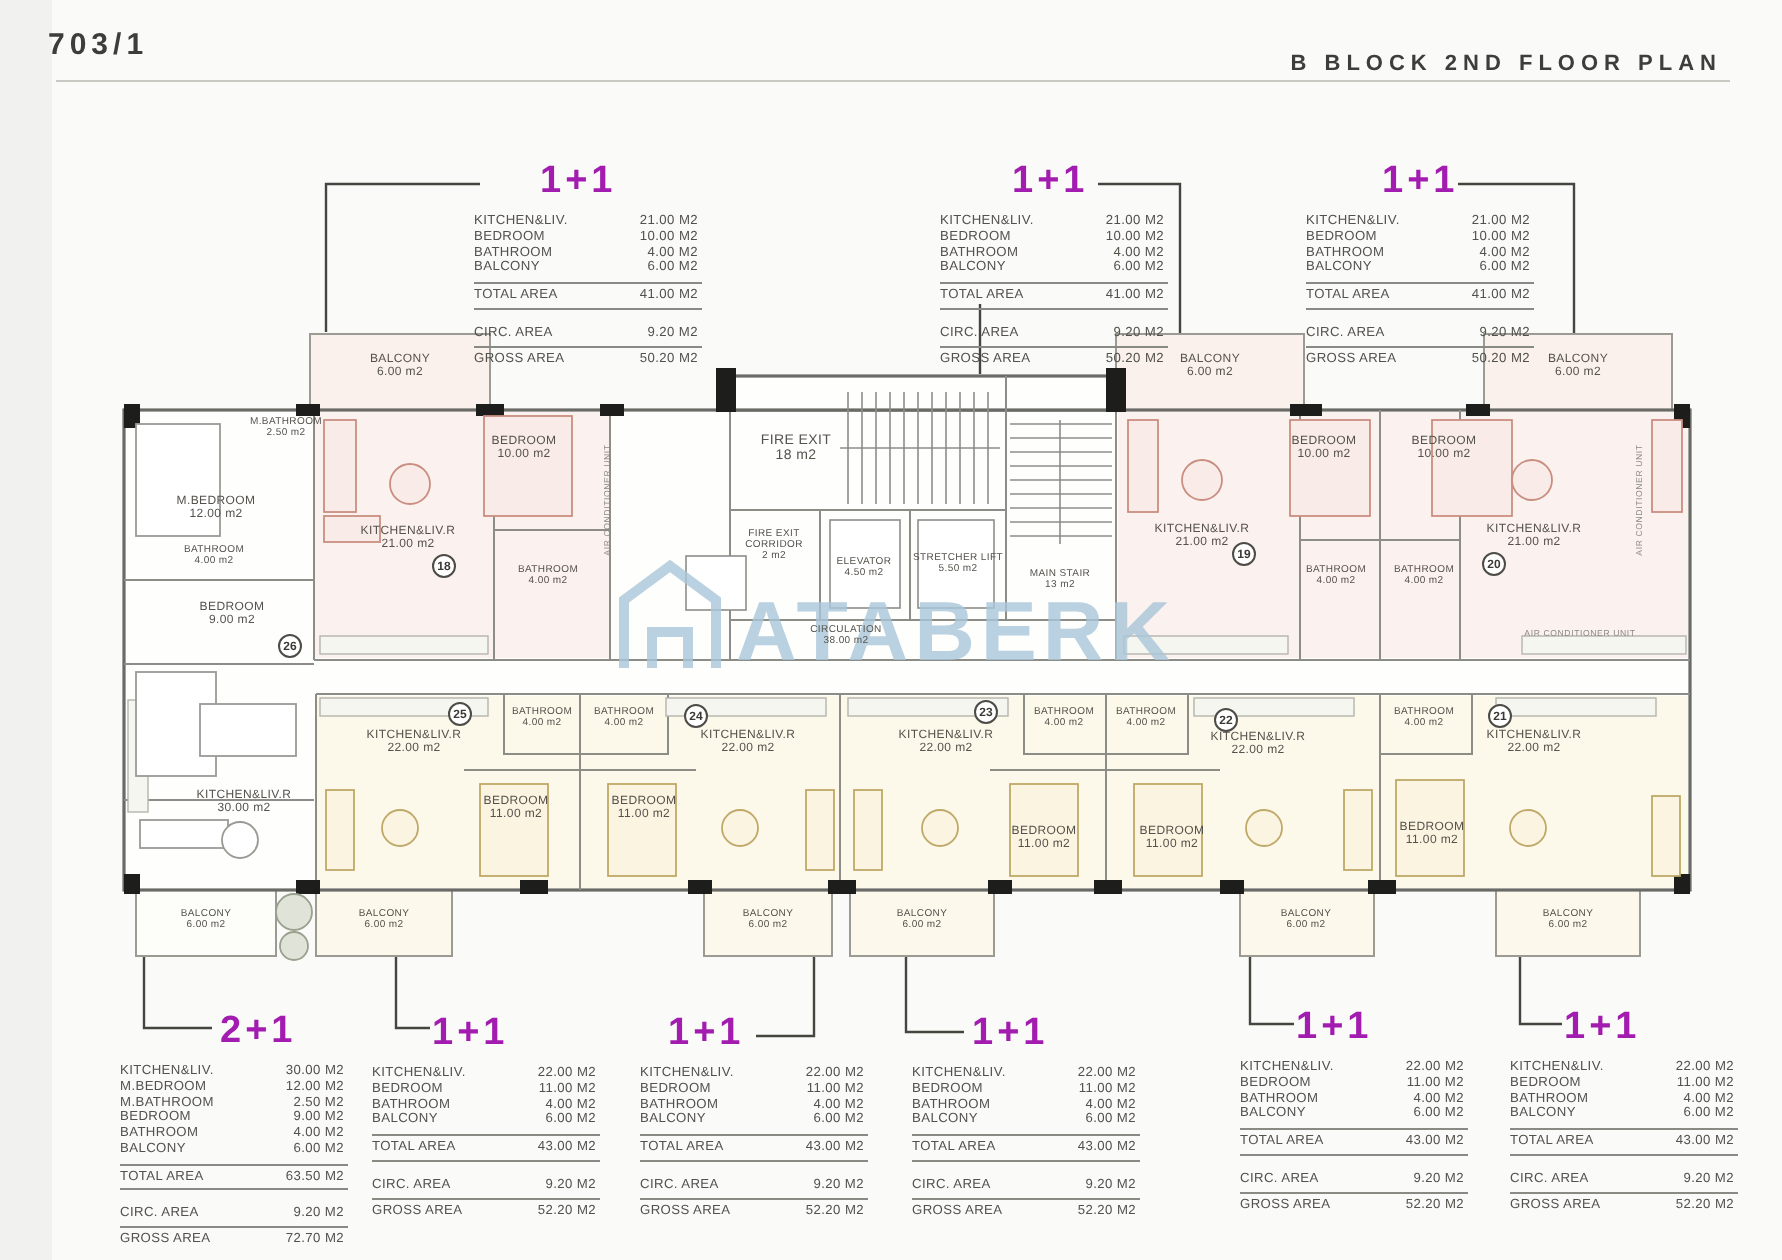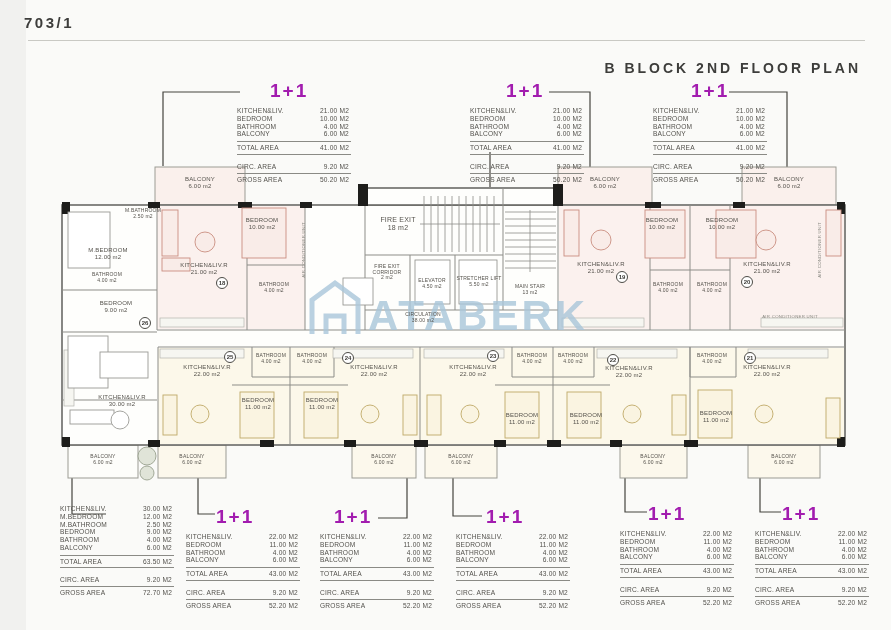--- a/index.html
+++ b/index.html
@@ -3,22 +3,22 @@
 <meta charset="utf-8">
 <style>
   html,body{margin:0;padding:0;background:#ececeb;}
   .page{position:relative;width:891px;height:630px;background:#fafaf8;overflow:hidden;
         font-family:"Liberation Sans",sans-serif;color:#4a4843;}
   .gutter{position:absolute;left:0;top:0;width:26px;height:630px;background:#f1f1ef;}
   
   .hdr-rule{position:absolute;left:28px;right:26px;top:40px;height:0;border-top:1px solid #c9c9c4;}
   .sheet-number{position:absolute;left:24px;top:14px;font-size:15px;font-weight:bold;
         letter-spacing:2.5px;color:#3d3d3b;}
-  .sheet-title{position:absolute;right:30px;top:26px;font-size:14px;font-weight:bold;
-        letter-spacing:3px;color:#3d3d3b;margin-top:34px;}
+  .sheet-title{position:absolute;right:30px;top:26px;font-size:11px;font-weight:bold;
+        letter-spacing:3px;color:#3d3d3b;}
   
   .sum-block{position:absolute;width:140px;}
   .sum-title{font-size:19px;font-weight:bold;letter-spacing:2px;color:#a21caf;
         padding-left:var(--ind,28px);margin-bottom:5px;white-space:nowrap;}
   .sum-row{display:grid;grid-template-columns:62px 50px;font-size:6.6px;line-height:1.18;
         letter-spacing:.2px;color:#53514c;white-space:nowrap;}
   .sum-row .v{text-align:right;}
   .sum-total{margin-top:3px;padding:2px 0;border-top:1px solid #8a8a85;border-bottom:1px solid #8a8a85;
         width:114px;font-size:6.9px;}
   .sum-total .sum-row,.sum-circ .sum-row,.sum-gross .sum-row{grid-template-columns:64px 48px;}
@@ -377,20 +377,21 @@
         </div>
       </div>
       <div class="sum-gross">
         <div class="sum-row">
           <span class="l">GROSS AREA</span>
           <span class="v">50.20 M2</span>
         </div>
       </div>
     </div>
   <div class="sum-block" id="bot-0" style="left:60px;top:505px;--ind:50px">
+      <div class="sum-title">2+1</div>
       <div class="sum-row">
         <span class="l">KITCHEN&amp;LIV.</span>
         <span class="v">30.00 M2</span>
       </div>
       <div class="sum-row">
         <span class="l">M.BEDROOM</span>
         <span class="v">12.00 M2</span>
       </div>
       <div class="sum-row">
         <span class="l">M.BATHROOM</span>

